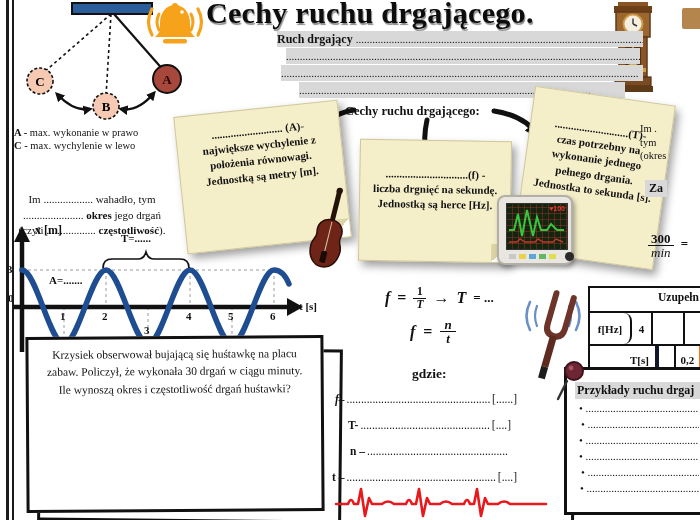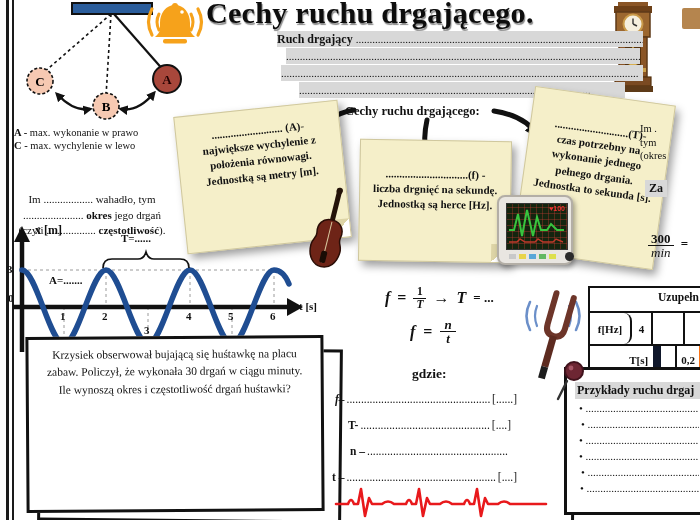--- a/index.html
+++ b/index.html
@@ -278,21 +278,21 @@
     <div style="height:23px;border-bottom:2px solid #111;position:relative;overflow:hidden;">
       <span class="b" style="position:absolute;left:68px;top:3px;font-size:11.5px;white-space:nowrap;">Uzupełn</span>
     </div>
     <div style="display:flex;height:31px;border-bottom:2px solid #111;">
       <div class="cell" style="width:40px;border-right:2px solid #111;border-radius:8px;">f[Hz]</div>
       <div class="cell" style="width:19px;border-right:2px solid #111;">4</div>
       <div class="cell" style="width:30px;border-right:2px solid #111;"></div>
       <div class="cell" style="flex:1;"></div>
     </div>
     <div style="display:flex;height:28px;">
-      <div class="cell" style="width:40px;border-right:8px solid #0f172a;padding-left:34px;">T[s]</div>
+      <div class="cell" style="width:40px;border-right:4px solid #0f172a;padding-left:34px;">T[s]</div>
       <div class="cell" style="width:19px;border-right:2px solid #111;"></div>
       <div class="cell" style="width:30px;border-right:2px solid #f97316;">0,2</div>
       <div class="cell" style="flex:1;"></div>
     </div>
   </div>
 
   <div class="abs" style="left:572px;top:377px;width:134px;height:143px;border:3px solid #111;background:#fff;transform:rotate(.8deg);"></div>
   <div class="abs" style="left:564px;top:367px;width:140px;height:148px;border:3px solid #111;background:#fff;box-sizing:border-box;overflow:hidden;">
     <div class="b clip" style="margin:12px 0 2px 8px;width:126px;font-size:12px;background:#d8d8d8;padding:1px 2px;">Przykłady ruchu drgaj</div>
     <div class="clip" style="margin:3px 0 0 12px;width:120px;font-size:11px;">• <span>............................................................</span></div>

